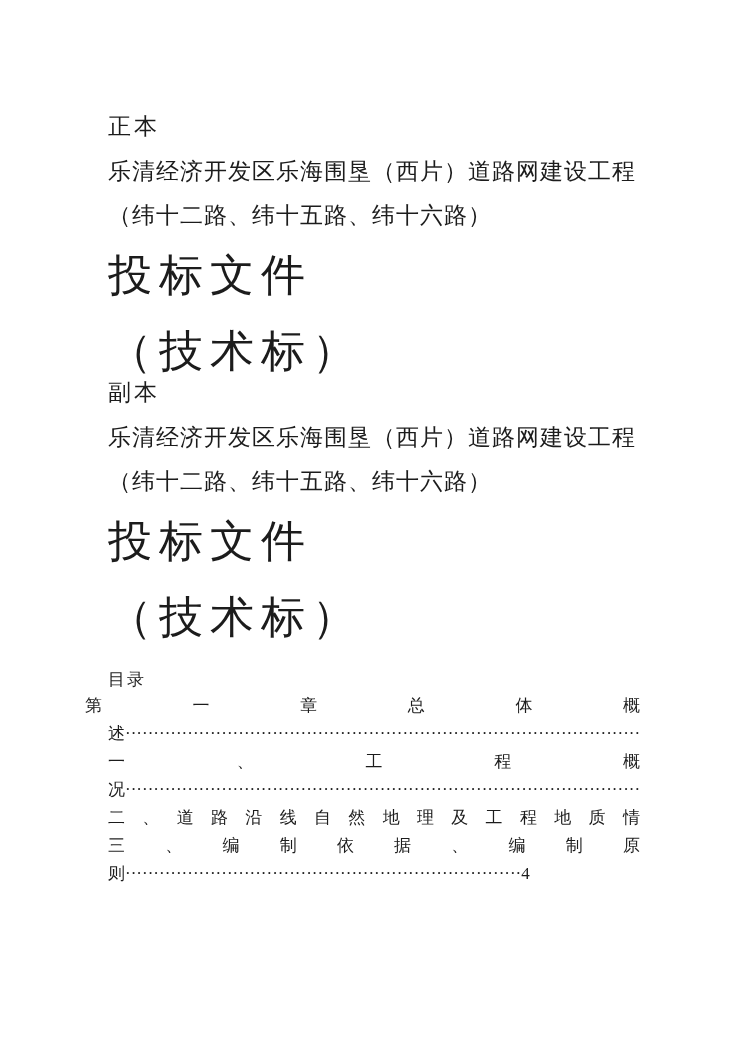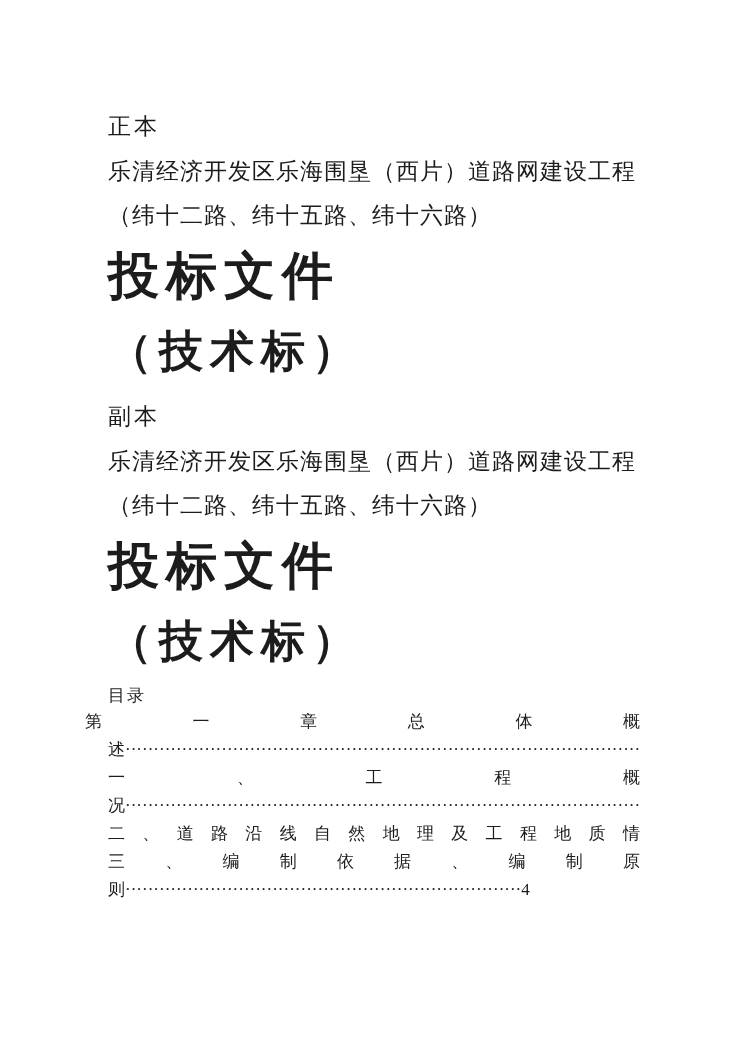--- a/index.html
+++ b/index.html
@@ -27,36 +27,36 @@
   .project-title { margin-top: 8px; }
   .project-title .line {
     font-weight: normal;
     font-size: 23px;
     line-height: 44px;
     letter-spacing: 1px;
     white-space: nowrap;
   }
   .doc-title {
     margin-top: 12px;
-    font-size: 51px;
+    font-size: 44px;
     line-height: 52px;
     letter-spacing: 7px;
-    font-weight: bold;
+    font-weight: normal;
     white-space: nowrap;
   }
   .doc-subtitle {
     margin-top: 24px;
     font-size: 44px;
     line-height: 52px;
     letter-spacing: 7px;
-    font-weight: bold;
+    font-weight: normal;
     white-space: nowrap;
   }
-  .cover-2 { margin-top: 24px; }
-  .toc { margin-top: 16px; }
+  .cover-2 { }
+  .toc { margin-top: 24px; }
   .toc-heading {
     font-size: 17px;
     line-height: 24px;
     letter-spacing: 2px;
   }
   .toc-line {
     font-size: 17px;
     line-height: 28px;
     height: 28px;
     white-space: nowrap;

